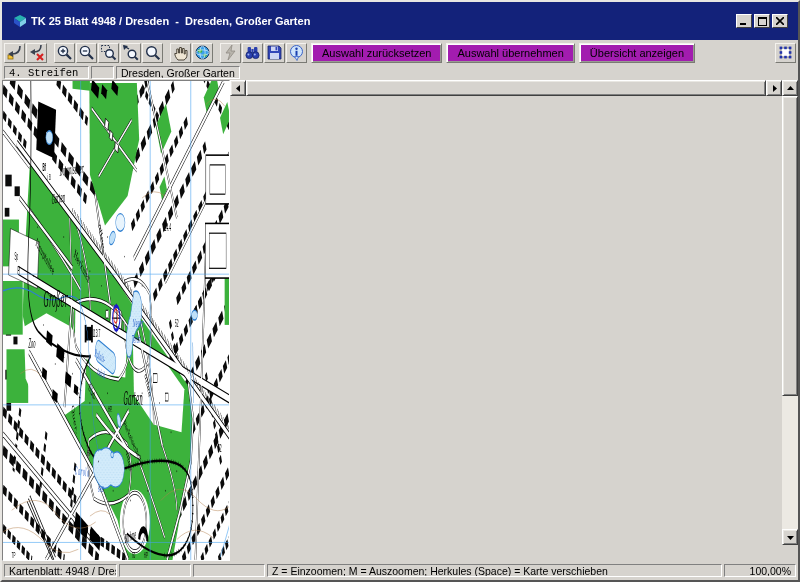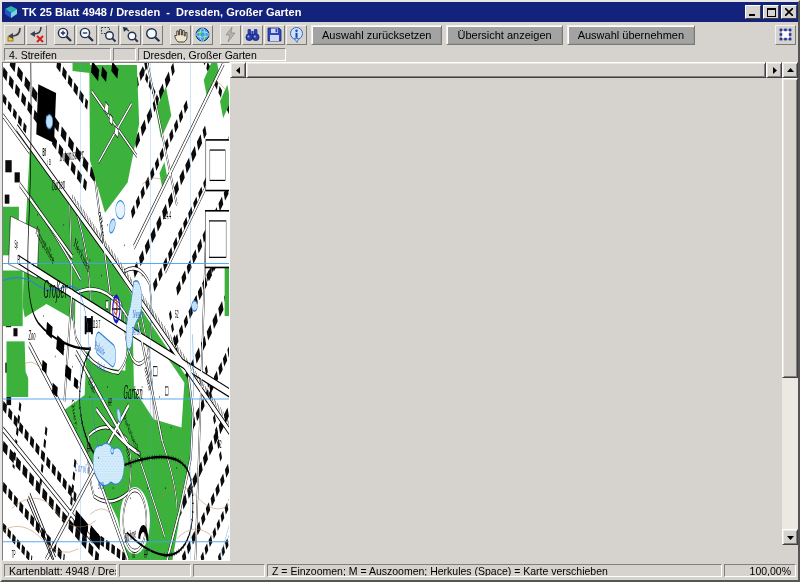--- a/index.html
+++ b/index.html
@@ -1,31 +1,31 @@
 <!DOCTYPE html>
 <html><head>
 <meta charset="utf-8">
 <style>
   html,body{margin:0;padding:0;}
   body{width:800px;height:582px;font-family:"Liberation Sans",sans-serif;background:#3a6ea5;}
   .window{width:800px;height:582px;box-sizing:border-box;border:2px solid;border-color:#e8e6e2 #555 #555 #e8e6e2;
           background:#d6d3ce;display:flex;flex-direction:column;overflow:hidden;}
   
-  .titlebar{height:20px;background:#13227a;display:flex;align-items:center;padding:0 1px;flex:0 0 auto;}
+  .titlebar{height:38px;background:#13227a;display:flex;align-items:center;padding:0 10px;flex:0 0 auto;}
   .title-icon{width:14px;height:14px;margin:0 4px 0 1px;flex:0 0 auto;}
   .title-text{color:#fff;font-weight:bold;font-size:11px;white-space:pre;flex:1 1 auto;overflow:hidden;}
   .tb-btns{display:flex;gap:2px;}
   .tb-btn{width:16px;height:14px;background:#d6d3ce;border:1px solid;border-color:#fff #404040 #404040 #fff;
           display:flex;align-items:center;justify-content:center;font-size:9px;line-height:1;color:#000;box-sizing:border-box;}
   
   .toolbar{height:23px;display:flex;align-items:center;padding:1px 2px;flex:0 0 auto;gap:1px;}
   .tgap{width:5px;flex:0 0 auto;}
   .icon-btn{width:21px;height:20px;box-sizing:border-box;background:#d6d3ce;border:1px solid;
             border-color:#f4f2ee #7a7a74 #7a7a74 #f4f2ee;display:flex;align-items:center;justify-content:center;padding:0;}
-  .txt-btn{height:20px;box-sizing:border-box;background:#a3a3a3;border:1px solid;
+  .txt-btn{height:20px;box-sizing:border-box;background:#a21caf;border:1px solid;
            border-color:#f4f2ee #7a7a74 #7a7a74 #f4f2ee;box-shadow:inset 1px 1px 0 #fff,inset -1px -1px 0 #9a9a94;
            font-size:11px;font-family:"Liberation Sans",sans-serif;padding:0 10px;margin-left:3px;color:#000;}
   .spacer{flex:1 1 auto;}
   
   .infobar{height:15px;display:flex;align-items:center;padding:0 2px;gap:2px;flex:0 0 auto;}
   .infobox{height:13px;box-sizing:border-box;border:1px solid;border-color:#808080 #fff #fff #808080;
            font-size:10.5px;padding:0 4px;display:flex;align-items:center;background:#d6d3ce;white-space:nowrap;overflow:hidden;}
   
   .maprow{flex:1 1 auto;display:flex;min-height:0;}
   .mapcol{display:flex;flex-direction:row;flex:1 1 auto;min-width:0;}
@@ -177,44 +177,44 @@
     </button>
     <button class="icon-btn">
       <svg width="17" height="17" viewBox="0 0 17 17">
         <circle cx="8.5" cy="7.5" r="6" fill="#cfe4fa" stroke="#3a62c8" stroke-width="1"></circle>
         <polygon points="6.5,12.5 9,16.5 10.5,12.5" fill="#cfe4fa" stroke="#3a62c8" stroke-width="0.8"></polygon>
         <circle cx="8.5" cy="4.8" r="1.2" fill="#1a3fb0"></circle>
         <rect x="7.5" y="6.8" width="2" height="5" fill="#1a3fb0"></rect>
       </svg>
     </button>
     <button class="txt-btn">Auswahl zurücksetzen</button>
+    <button class="txt-btn">Auswahl übernehmen</button>
     <button class="txt-btn">Übersicht anzeigen</button>
-    <button class="txt-btn">Auswahl übernehmen</button>
     <div class="spacer"></div>
     <button class="icon-btn">
       <svg width="17" height="17" viewBox="0 0 17 17">
         <rect x="4" y="4" width="9" height="9" fill="#fff" stroke="#888"></rect>
         <g fill="#2233aa">
           <rect x="2.6" y="2.6" width="2.6" height="2.6"></rect>
             <rect x="7.2" y="2.6" width="2.6" height="2.6"></rect>
             <rect x="11.8" y="2.6" width="2.6" height="2.6"></rect>
           <rect x="2.6" y="7.2" width="2.6" height="2.6"></rect>
             <rect x="11.8" y="7.2" width="2.6" height="2.6"></rect>
           <rect x="2.6" y="11.8" width="2.6" height="2.6"></rect>
             <rect x="7.2" y="11.8" width="2.6" height="2.6"></rect>
             <rect x="11.8" y="11.8" width="2.6" height="2.6"></rect>
         </g>
       </svg>
     </button>
   </div>
 
   <div class="infobar">
-    <div class="infobox" style="width:107px;">4. Streifen</div>
+    <div class="infobox" style="width:85px;font-family:Liberation Mono, monospace;">4. Streifen</div>
     <div class="infobox" style="width:23px;"></div>
-    <div class="infobox" style="width:148px;">Dresden, Großer Garten</div>
+    <div class="infobox" style="width:124px;">Dresden, Großer Garten</div>
   </div>
 
   <div class="maprow">
     <div class="mapcol">
       <div class="viewport">
         <svg viewBox="0 0 780 491" preserveAspectRatio="none">
           <defs>
             <pattern id="stip" width="5" height="5" patternUnits="userSpaceOnUse">
               <rect width="5" height="5" fill="#d4ecfb"></rect>
               <circle cx="1.2" cy="1.2" r="0.55" fill="#86bfe9"></circle>

